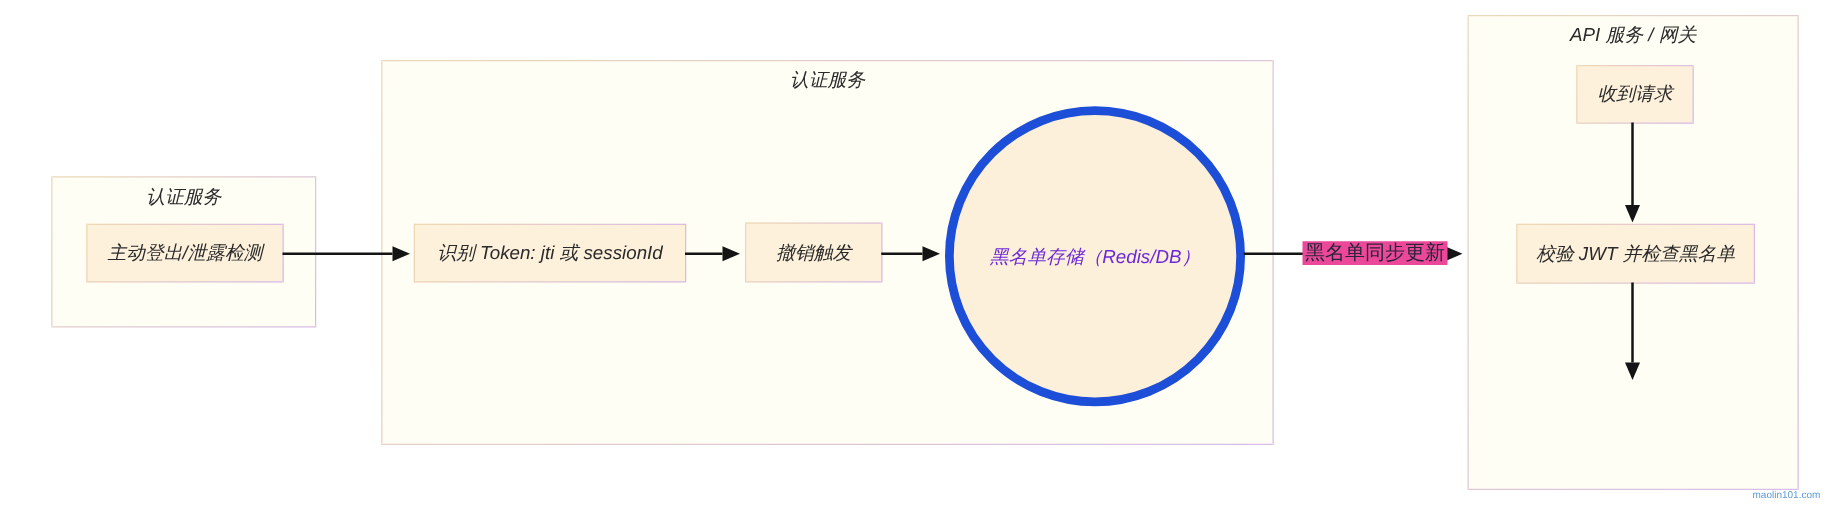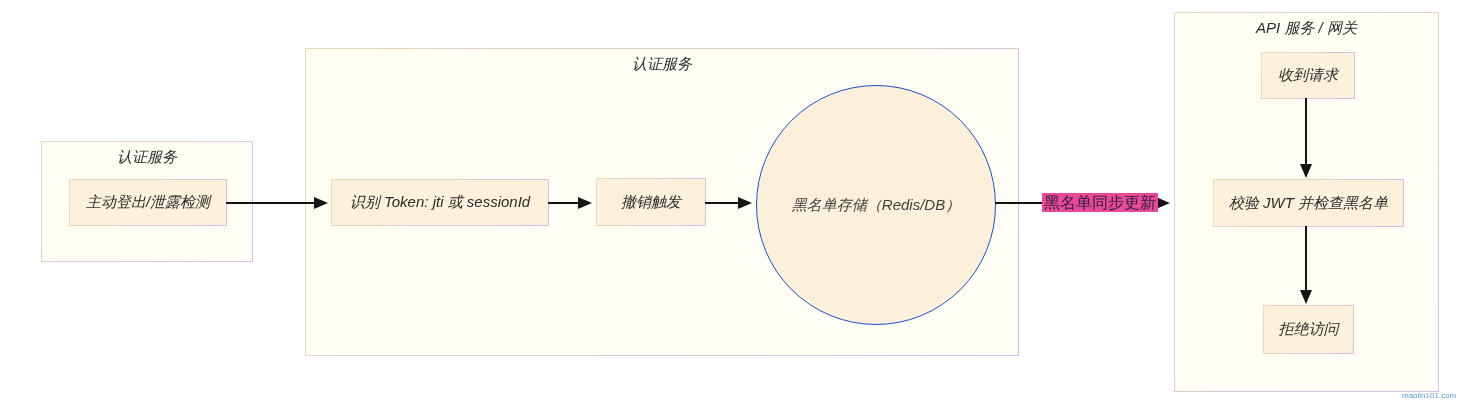--- a/index.html
+++ b/index.html
@@ -16,24 +16,24 @@
     position:absolute; top:6px; left:0; width:100%;
     text-align:center; font-size:15px; color:#2a2a2a;
   }
   .node {
     position:absolute; background:#fdf1dc;
     border:1px solid; border-image:linear-gradient(120deg,#eed9b4,#d9b8ec) 1;
     display:flex; align-items:center; justify-content:center;
     text-align:center; font-size:15px; color:#2a2a2a; padding:0 6px;
   }
   .circle-node {
-    position:absolute; background:#fdf0da; border:1px solid #1d4ed8;
+    position:absolute; background:#fdf0da; border:7px solid #1d4ed8;
     border-radius:50%;
     display:flex; align-items:center; justify-content:center;
-    text-align:center; font-size:15px; color:#404040;
+    text-align:center; font-size:15px; color:#6d28d9;
   }
   .hline { position:absolute; height:2px; background:#141414; }
   .vline { position:absolute; width:2px; background:#141414; }
   .ah-r { position:absolute; width:0; height:0;
     border-top:6px solid transparent; border-bottom:6px solid transparent;
     border-left:14px solid #141414; }
   .ah-d { position:absolute; width:0; height:0;
     border-left:6px solid transparent; border-right:6px solid transparent;
     border-top:14px solid #141414; }
   .edge-label {
@@ -58,21 +58,20 @@
     <div class="container-title">认证服务</div>
     <div class="node" style="left:25px; top:130px; width:218px; height:47px;">识别 Token: jti 或 sessionId</div>
     <div class="node" style="left:290px; top:129px; width:110px; height:48px;">撤销触发</div>
     <div class="circle-node" style="left:450px; top:36px; width:240px; height:240px;">黑名单存储（Redis/DB）</div>
   </div>
 
   <div class="container" style="left:1174px; top:12px; width:265px; height:380px;">
     <div class="container-title">API 服务 / 网关</div>
     <div class="node" style="left:86px; top:39px; width:94px; height:47px;">收到请求</div>
     <div class="node" style="left:38px; top:166px; width:191px; height:48px;">校验 JWT 并检查黑名单</div>
-    <div class="node" style="left:88px; top:292px; width:91px; height:49px;">拒绝访问</div>
   </div>
 
   <div class="hline" style="left:226px; top:202px; width:88px;"></div>
   <div class="ah-r" style="left:314px; top:197px;"></div>
 
   <div class="hline" style="left:548px; top:202px; width:30px;"></div>
   <div class="ah-r" style="left:578px; top:197px;"></div>
 
   <div class="hline" style="left:705px; top:202px; width:33px;"></div>
   <div class="ah-r" style="left:738px; top:197px;"></div>

